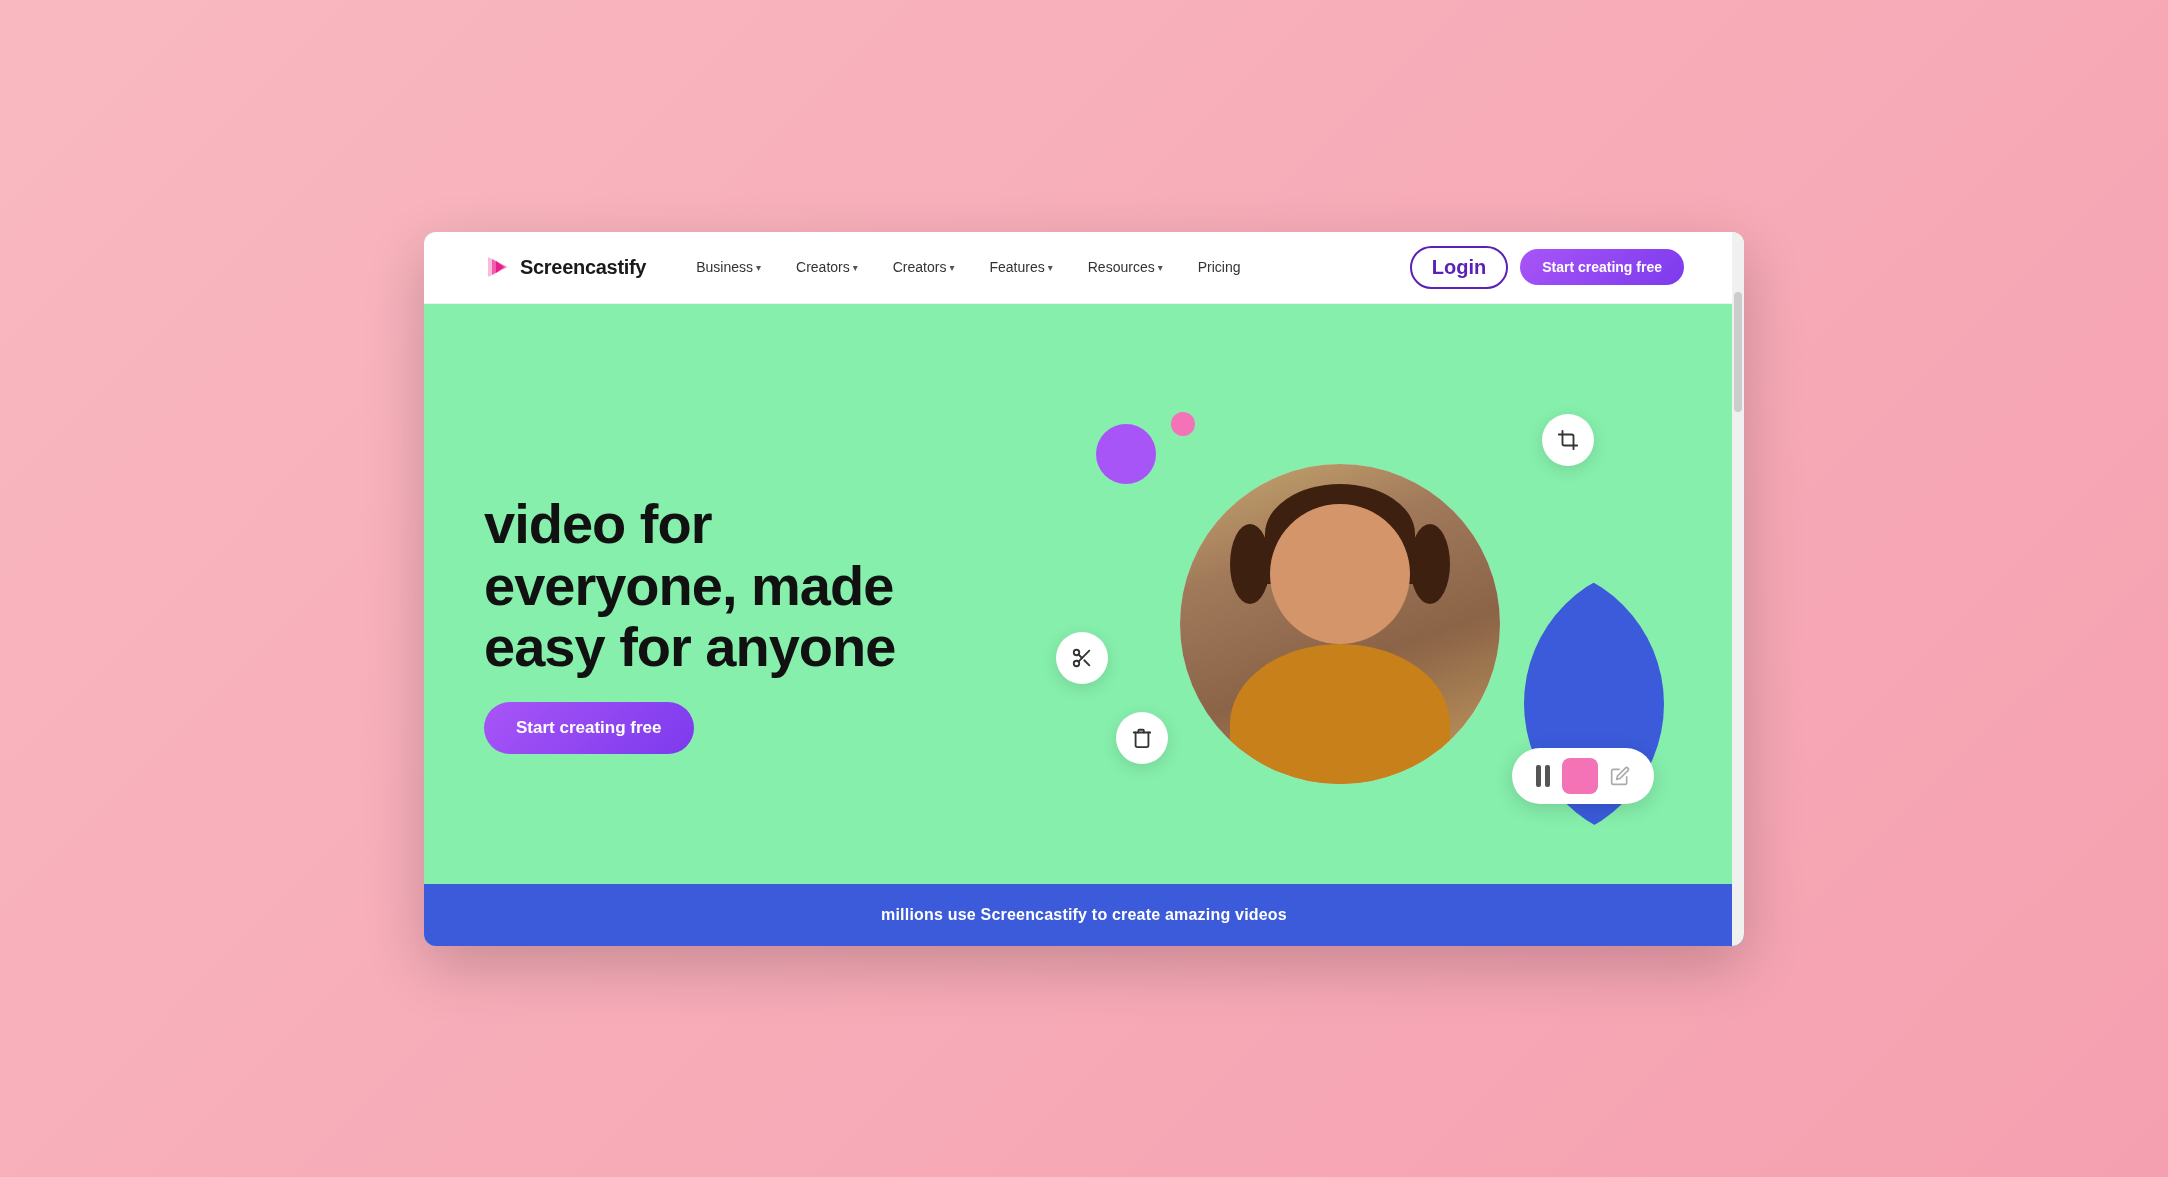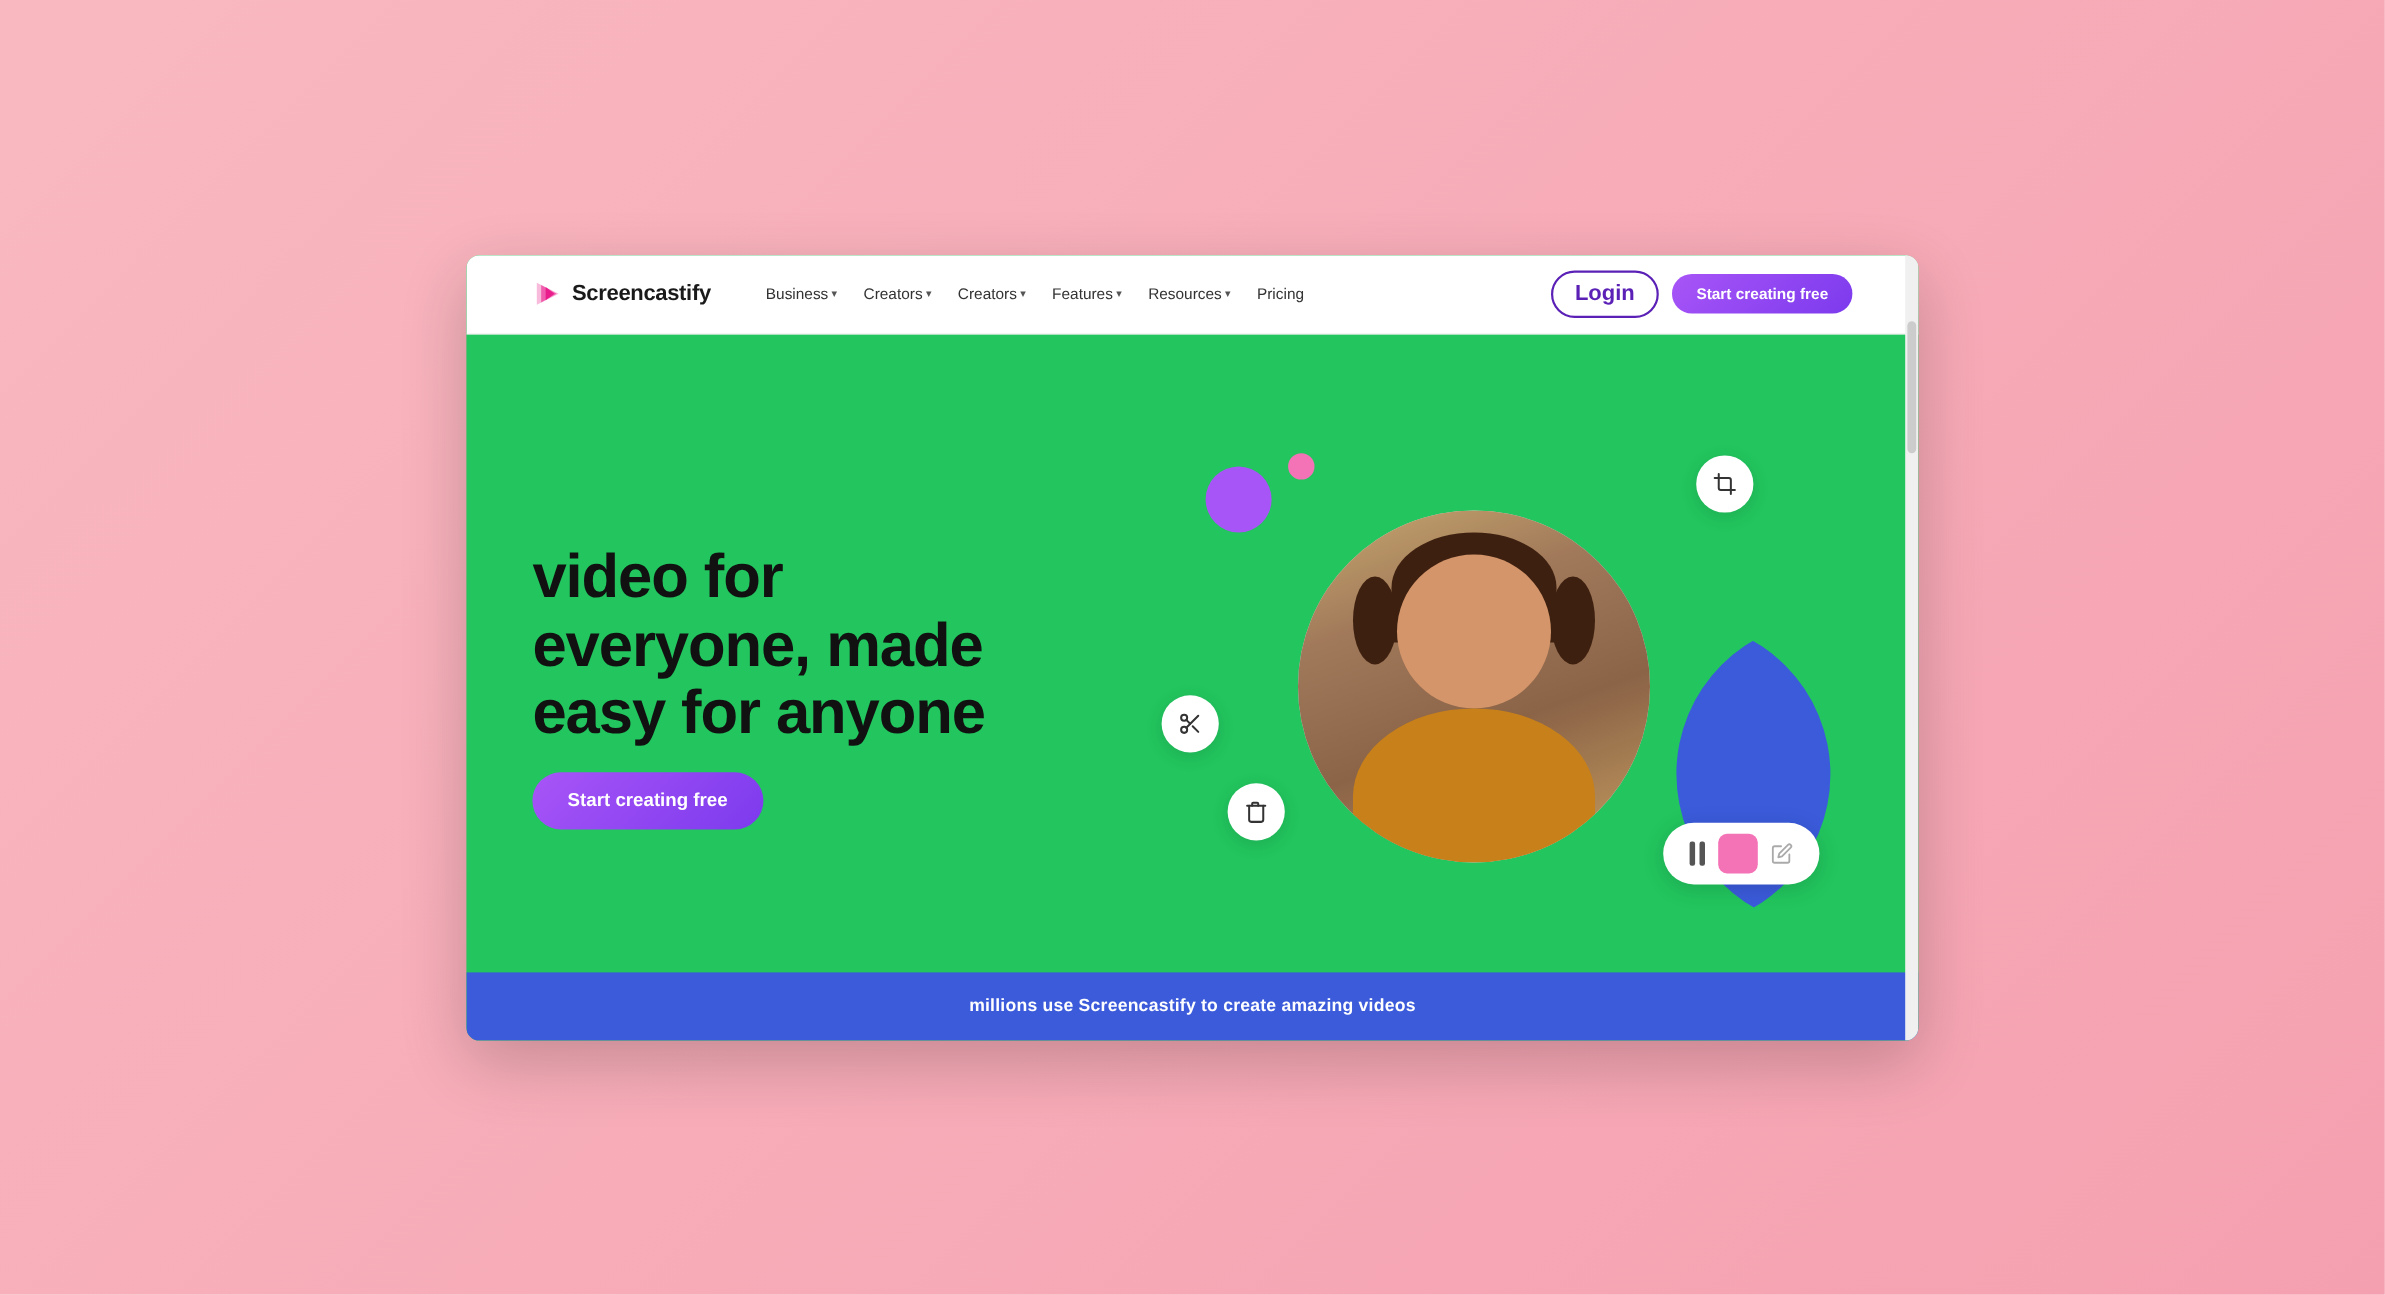--- a/index.html
+++ b/index.html
@@ -6,21 +6,21 @@
     body {
       background: linear-gradient(135deg, #f9b8c0 0%, #f5a0b0 100%);
       min-height: 100vh;
       display: flex;
       align-items: center;
       justify-content: center;
       font-family: -apple-system, BlinkMacSystemFont, 'Segoe UI', sans-serif;
     }
     .browser-window {
       width: 1320px;
-      background: #22c55e;
+      background: #86efac;
       border-radius: 12px;
       box-shadow: 0 20px 60px rgba(0,0,0,0.2);
       overflow: hidden;
       position: relative;
     }
     
     .scrollbar {
       position: absolute;
       right: 0;
       top: 0;
@@ -60,21 +60,21 @@
     }
     .logo-text {
       font-size: 20px;
       font-weight: 700;
       color: #1a1a1a;
       letter-spacing: -0.3px;
     }
     .nav-links {
       display: flex;
       align-items: center;
-      gap: 4px;
+      gap: 15px;
       flex: 1;
     }
     .nav-item {
       display: flex;
       align-items: center;
       gap: 3px;
       padding: 6px 10px;
       font-size: 14px;
       color: #333;
       cursor: pointer;

